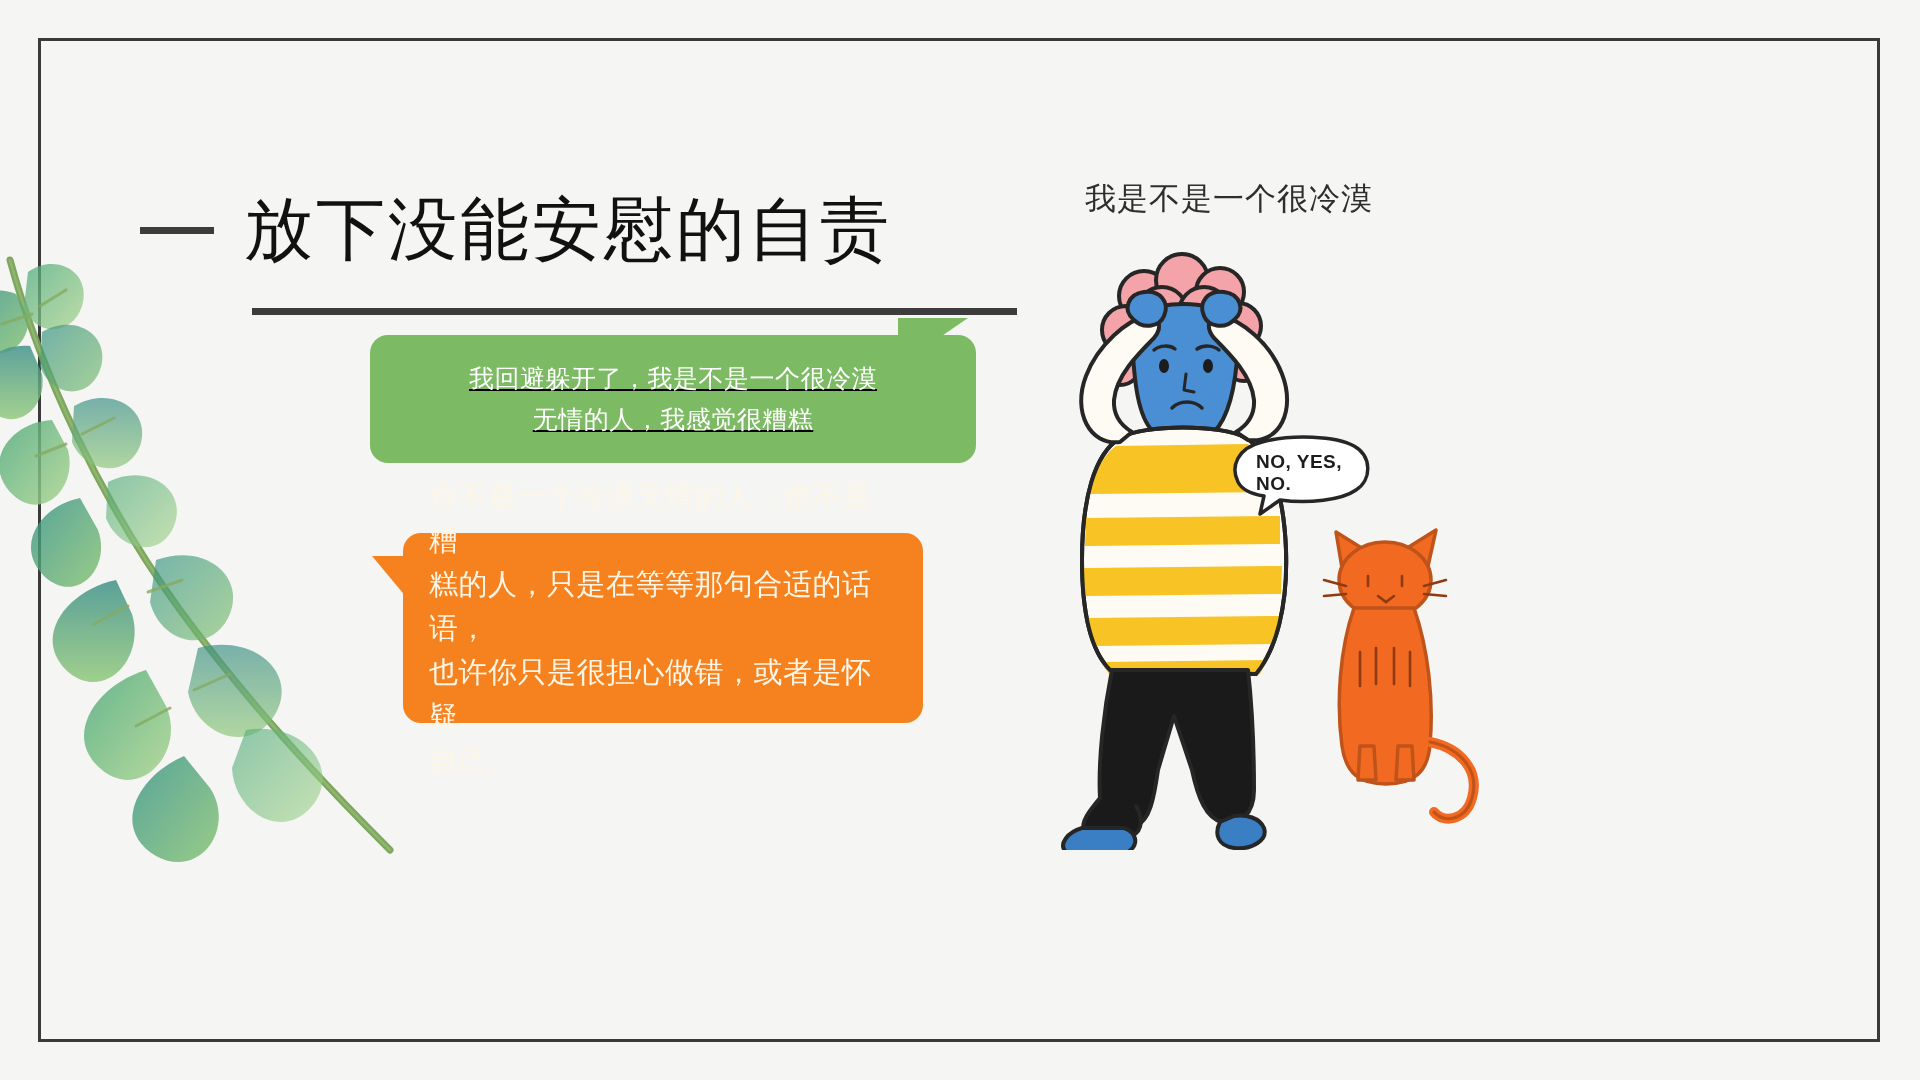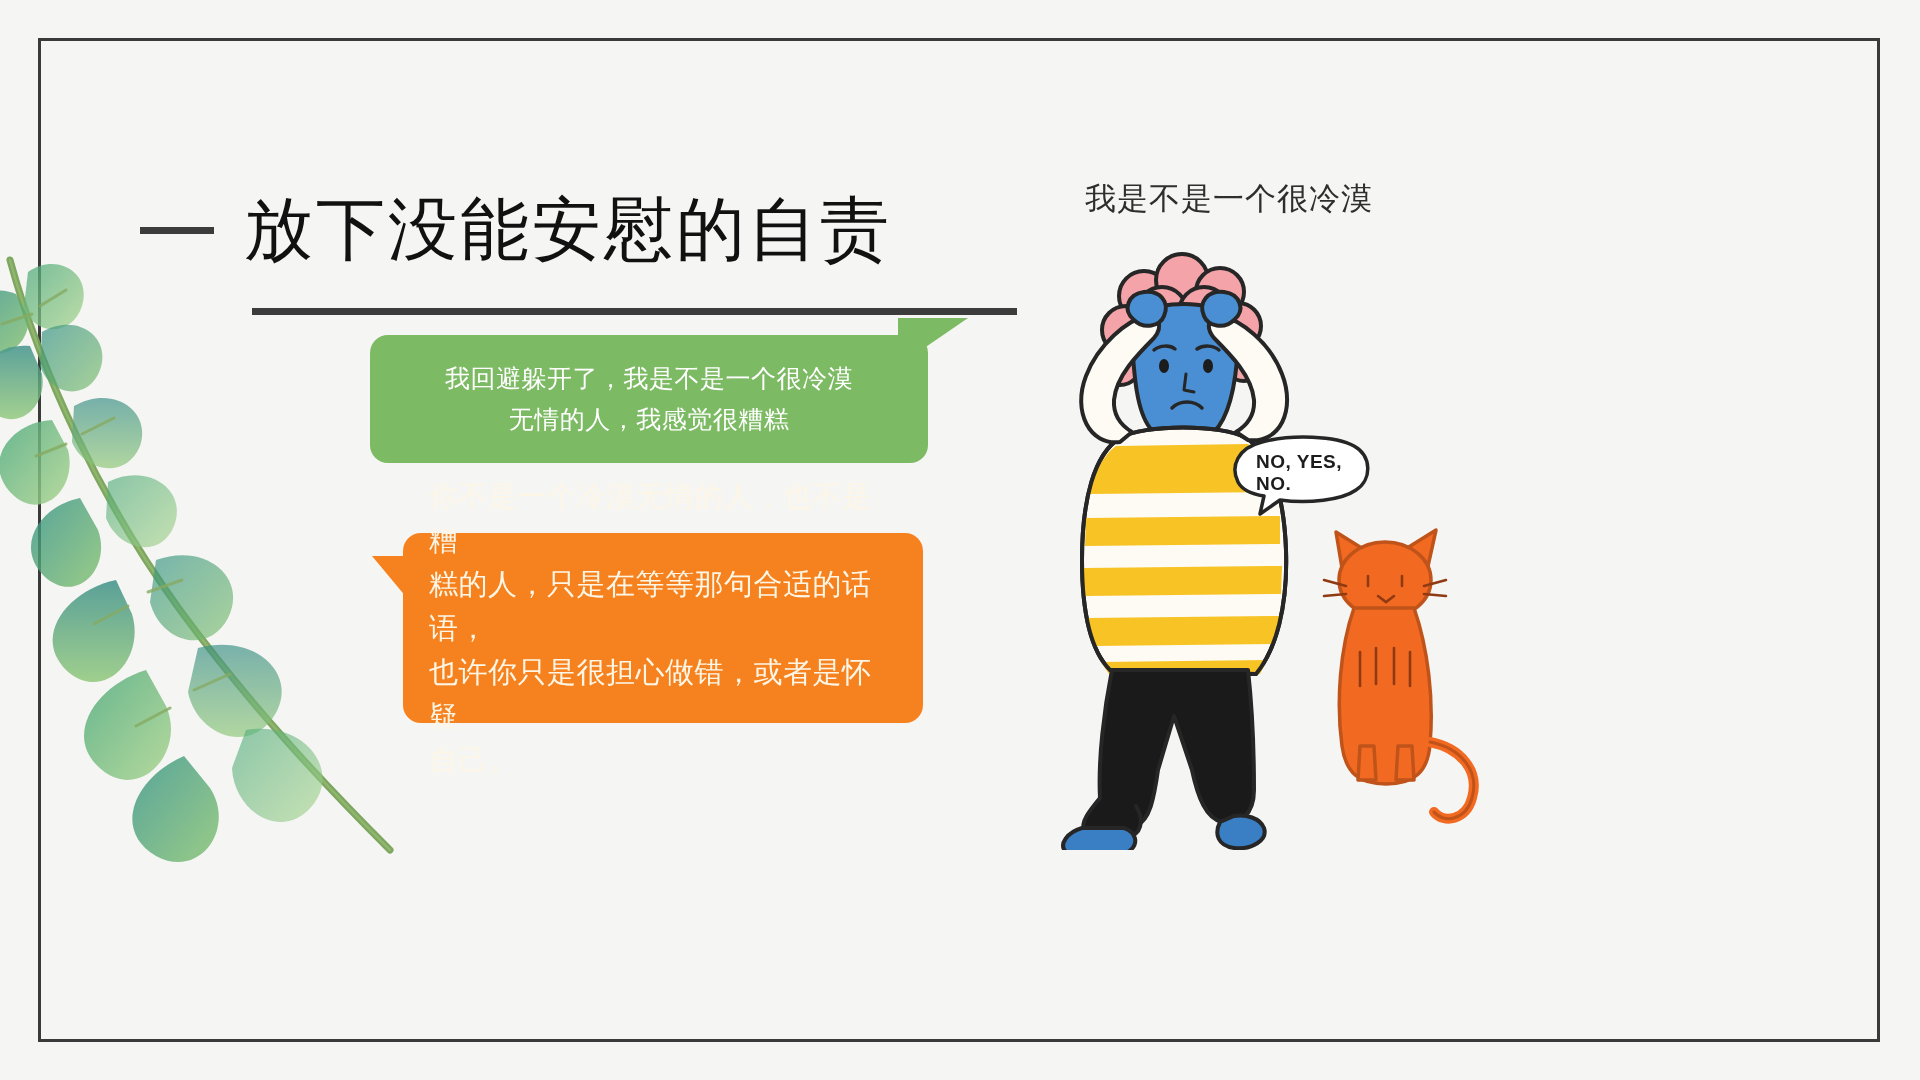--- a/index.html
+++ b/index.html
@@ -86,27 +86,28 @@
     box-sizing: border-box;
     border-radius: 16px;
   }
   .bubble-text {
     white-space: pre-line;
   }
 
   #bubble-green {
     left: 370px;
     top: 335px;
-    width: 558px;
+    width: 606px;
     height: 128px;
     background: #7cba63;
     border-radius: 18px;
     display: flex;
     align-items: center;
     justify-content: center;
+    text-decoration: underline;
   }
   #bubble-green .bubble-text {
     font-family: "Liberation Sans", "DejaVu Sans", sans-serif;
     font-size: 25px;
     line-height: 1.65;
     color: #ffffff;
     text-align: center;
     padding: 0 34px;
     letter-spacing: 0.5px;
   }

